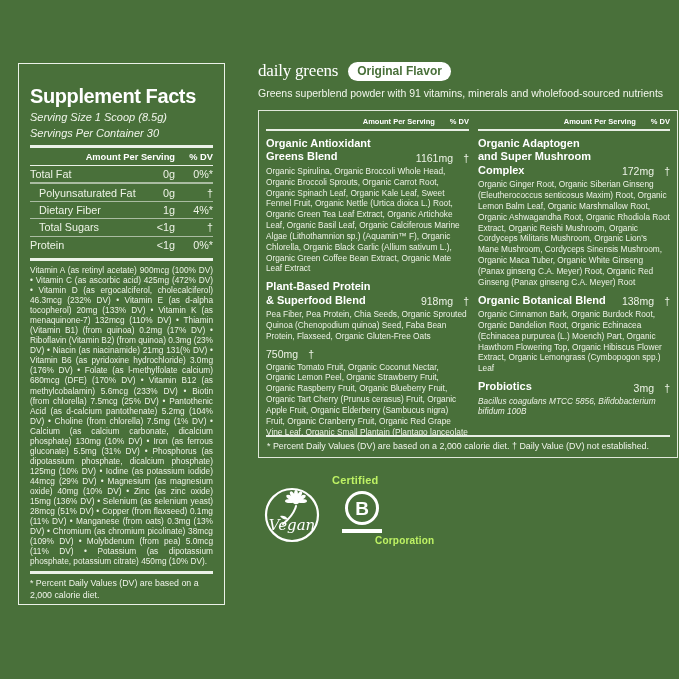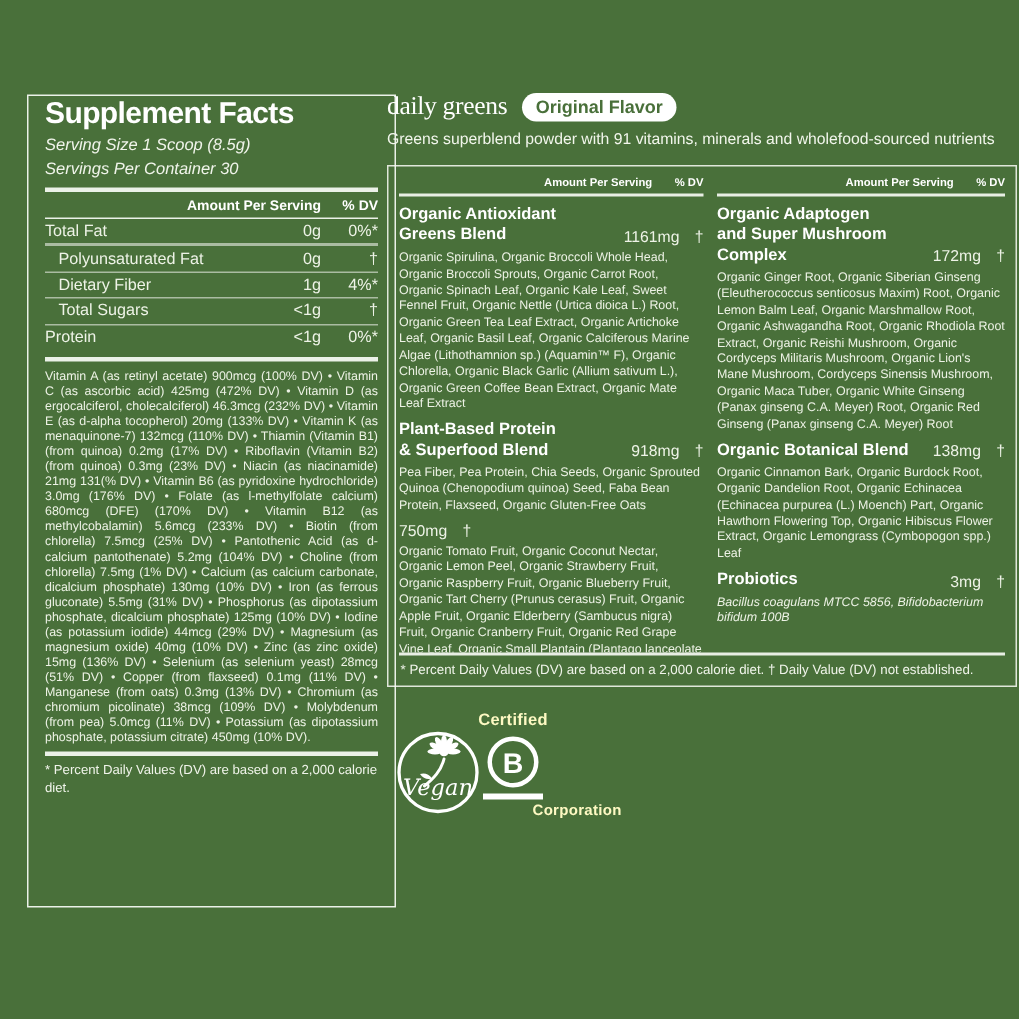--- a/index.html
+++ b/index.html
@@ -5,23 +5,23 @@
   html,body{margin:0;padding:0;}
   body{
     width:679px;height:679px;position:relative;overflow:hidden;
     background:#49703a;
     font-family:"Liberation Sans","DejaVu Sans",sans-serif;
     color:#eef3e7;
     -webkit-font-smoothing:antialiased;
   }
   
   .sf-panel{
-    position:absolute;left:18px;top:63px;width:246px;height:542px;
+    position:absolute;left:18px;top:63px;width:207px;height:542px;
     border:1.5px solid rgba(250,252,247,.92);box-sizing:border-box;
-    padding:0 11px 0;
+    padding:20px 11px 0;
   }
   .sf-title{font-size:20px;font-weight:bold;color:#fff;letter-spacing:-.4px;line-height:24px;}
   .sf-serving{font-size:11px;line-height:13px;margin-top:3px;color:#f0f4ea;font-style:italic;}
   .rule{height:2.5px;background:rgba(250,252,247,.92);margin-top:5px;}
   .rule.thin{height:1.5px;margin-top:0;}
   .rule.thick{height:3px;}
   .nf-head{display:flex;align-items:center;font-weight:bold;font-size:9.3px;color:#fff;padding:4px 0 3px;}
   .nf-head .spacer{flex:1;}
   .nf-head .head-dv{width:38px;text-align:right;}
   .nf-rows{}
@@ -55,21 +55,21 @@
   .sec-head{display:flex;align-items:flex-end;margin-top:6px;}
   .sec-name{flex:1;font-weight:bold;font-size:11px;line-height:13.4px;color:#fff;white-space:pre-line;}
   .sec-amt{font-size:10.5px;}
   .sec-dv{width:16px;text-align:right;font-size:10.5px;}
   .sec-ing{font-size:8.3px;line-height:10.85px;margin-top:2px;color:#edf2e5;}
   .sec-ing.italic{font-style:italic;}
   .blend-foot{margin:0 7px;border-top:2px solid rgba(250,252,247,.9);font-size:8.9px;
     padding:4px 1px 6px;color:#f0f4ea;}
   
   .vegan-badge{position:absolute;left:263px;top:486px;width:58px;height:58px;}
-  .bcorp-badge{position:absolute;left:312px;top:474px;width:60px;text-align:center;color:#fef9c3;}
+  .bcorp-badge{position:absolute;left:332px;top:474px;width:60px;color:#bef264;}
   .bcorp-certified{font-size:11px;font-weight:bold;letter-spacing:.2px;}
   .bcorp-circle{margin:3px auto 0;width:38px;height:38px;position:relative;}
   .bcorp-bar{width:40px;height:3.5px;background:#fff;margin:2px auto 2px;}
   .bcorp-corp{font-size:10px;font-weight:bold;letter-spacing:.2px;margin-left:43px;}
 </style>
 </head>
 <body>
 
 <div class="sf-panel">
   <div class="sf-title">Supplement Facts</div>

